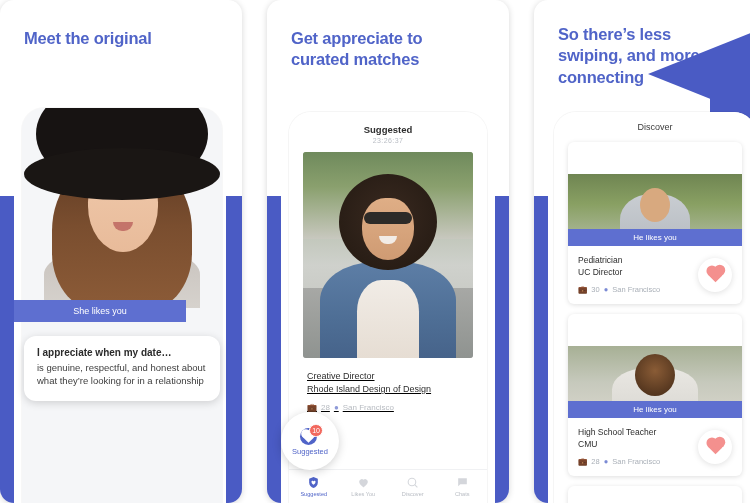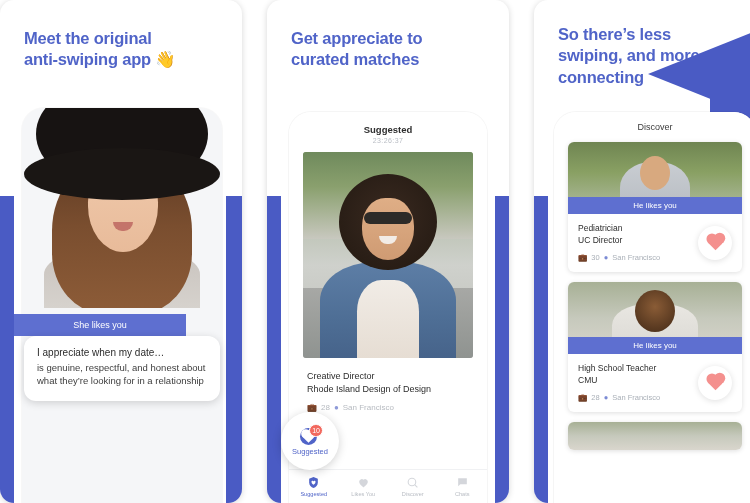--- a/index.html
+++ b/index.html
@@ -116,33 +116,33 @@
 
   .likesbar {
     position:absolute;
     left:14px; width:172px; height:22px;
     background:#5e6fd0;
     color:#ffffff;
     font-size:9px;
     display:flex; align-items:center; justify-content:center;
     z-index:3;
   }
-  .c1-likesbar { top:314px; }
+  .c1-likesbar { top:300px; }
 
   .quotecard {
     position:absolute;
     left:24px; top:336px;
     width:196px;
     background:#ffffff;
     border-radius:12px;
     box-shadow:0 2px 9px rgba(0,0,0,0.16);
     padding:11px 13px 13px 13px;
     z-index:4;
   }
-  .quote-title { font-size:10px; font-weight:normal; color:#2b2b2b; margin-bottom:3px; }
+  .quote-title { font-size:10px; font-weight:bold; color:#2b2b2b; margin-bottom:3px; }
   .quote-body  { font-size:9.5px; color:#3e3e3e; line-height:1.42; }
 
   
   .c2-band-left  { left:0px;  top:196px; width:14px; height:307px; }
   .c2-band-right { right:0px; top:196px; width:14px; height:307px; }
 
   .phone2 {
     position:absolute;
     left:22px; top:112px;
     width:198px; height:391px;
@@ -200,21 +200,21 @@
     background:linear-gradient(180deg,#5d7ea6 0%,#4e6e95 60%,#46638a 100%);
     border-radius:40% 40% 0 0;
   }
   .p2-top {
     position:absolute; left:50%; transform:translateX(-50%);
     bottom:0; width:62px; height:78px;
     background:linear-gradient(180deg,#f1ece6 0%,#e6ddd3 100%);
     border-radius:40% 40% 0 0;
   }
 
-  .p2-info { padding:12px 0 0 18px; }
+  .p2-info { padding:12px 0 0 18px;text-decoration:underline; }
   .p2-job  { font-size:9px; color:#2c2c2c; line-height:1.45; }
   .p2-meta { display:flex; align-items:center; gap:4px; margin-top:7px; font-size:8px; color:#b7bbc1; }
   .p2-meta .mi { color:#8e9ad8; font-size:8px; }
 
   .fab {
     position:absolute;
     left:14px; bottom:33px;
     width:58px; height:58px;
     background:#ffffff;
     border-radius:50%;
@@ -293,21 +293,21 @@
     font-size:9px; color:#3a3a3a; background:#ffffff;
   }
   .p3-list { padding:0 14px; }
   .p3-item {
     background:#ffffff;
     border-radius:6px;
     box-shadow:0 1px 5px rgba(0,0,0,0.13);
     overflow:hidden;
     margin-bottom:10px;
   }
-  .p3-photo { position:relative; height:72px; overflow:hidden; }
+  .p3-photo { position:relative; height:72px; overflow:hidden;margin-top:32px; }
   .p3-photo.a { background:linear-gradient(180deg,#6f8552 0%,#89a063 42%,#b3bda6 100%); }
   .p3-photo.b { background:linear-gradient(180deg,#a7b095 0%,#c6c9bc 50%,#d9d6cd 100%); }
   .p3-fig-a {
     position:absolute; left:50%; transform:translateX(-50%); bottom:-6px;
     width:70px; height:58px;
     background:linear-gradient(180deg,#c9cdd2 0%,#b4b9bf 100%);
     border-radius:44% 44% 0 0;
   }
   .p3-fig-ahead {
     position:absolute; left:50%; transform:translateX(-50%); top:14px;
@@ -357,21 +357,20 @@
 <body>
 
 <div class="stage">
 
   <div class="card card-1">
     <div class="band c1-band-left"></div>
     <div class="band c1-band-right"></div>
 
     <div class="headline">
       <div>Meet the original</div>
-      <div>anti-swiping app 👋</div>
     </div>
 
     <div class="phone1">
       <div class="p1-photo">
         <div class="p1-bg"></div>
         <div class="p1-body"></div>
         <div class="p1-hair"></div>
         <div class="p1-face">
           <div class="p1-eye l"></div>
           <div class="p1-eye r"></div>

